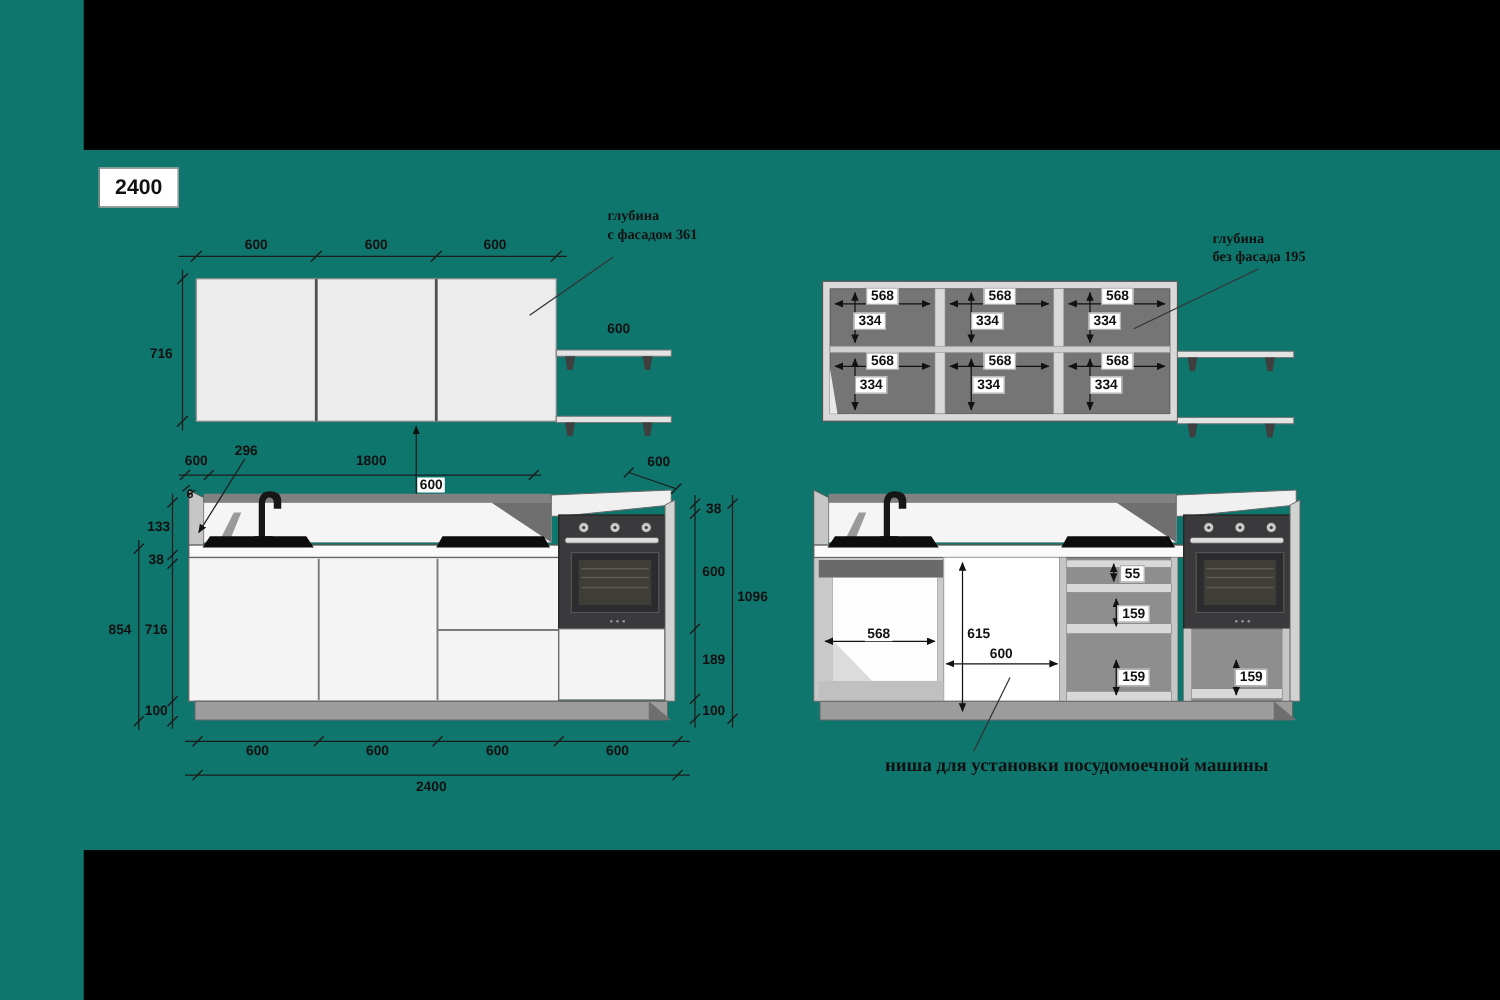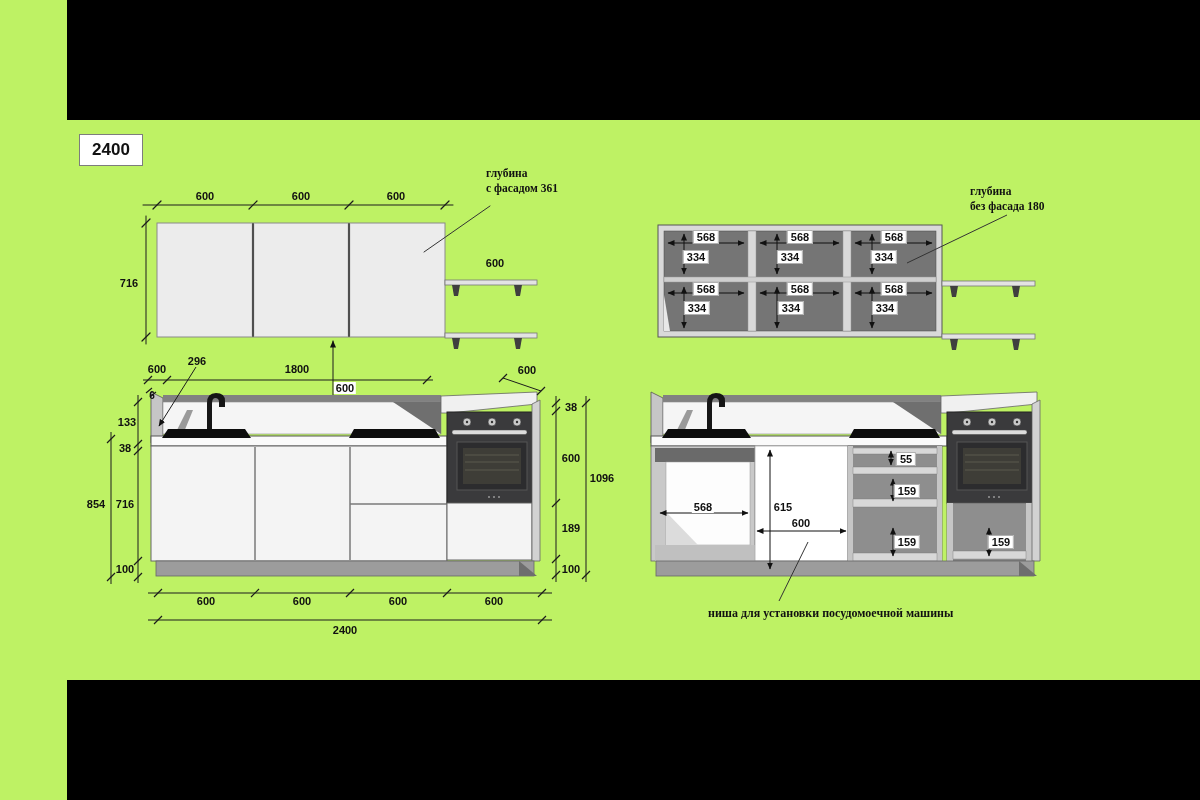--- a/index.html
+++ b/index.html
@@ -1,17 +1,17 @@
 <!DOCTYPE html>
 <html><head>
 <meta charset="utf-8">
 <style>
   html,body { margin:0; padding:0; background:#ffffff; }
   .stage {
-    position:relative; width:1200px; height:800px; background:#bef264;
+    position:relative; width:1200px; height:800px; background:#0f766e;
     overflow:hidden; font-family:"Liberation Sans", sans-serif;
   }
   .bar { position:absolute; left:67px; width:1133px; background:#000000; }
   .bar.top { top:0; height:120px; }
   .bar.bottom { top:680px; height:120px; }
   .size-box {
     position:absolute; left:79px; top:134px; width:62px; height:30px;
     border:1.5px solid #7d7d7d; background:#ffffff;
     display:flex; align-items:center; justify-content:center;
     font-weight:700; font-size:17px; color:#111;
@@ -23,21 +23,21 @@
     font-weight:700; font-size:11px; line-height:12px; color:#111;
     white-space:nowrap; text-align:center;
   }
   .dim.boxed { background:#ffffff; border:1px solid #b0b0b0; padding:0 3px; }
   .dim.bg { background:#ffffff; padding:0 2px; }
   .dim.small { font-size:10px; }
   .note {
     position:absolute; font-weight:700; font-size:11.5px; line-height:15px;
     color:#111; white-space:nowrap;font-family:Liberation Serif, serif;
   }
-  .caption { font-size:12px; }
+  .caption { font-size:15px; }
 </style>
 </head>
 <body>
 
 <div class="stage">
 
   <div class="bar top"></div>
   <div class="bar bottom"></div>
 
   <div class="size-box">2400</div>
@@ -266,21 +266,21 @@
     <div class="dim boxed" style="left:800px;top:289px">568</div>
     <div class="dim boxed" style="left:894px;top:289px">568</div>
 
     <div class="dim boxed" style="left:696px;top:257px">334</div>
     <div class="dim boxed" style="left:790px;top:257px">334</div>
     <div class="dim boxed" style="left:884px;top:257px">334</div>
     <div class="dim boxed" style="left:697px;top:308px">334</div>
     <div class="dim boxed" style="left:791px;top:308px">334</div>
     <div class="dim boxed" style="left:885px;top:308px">334</div>
     <div class="note" style="left:970px;top:184px">глубина</div>
-    <div class="note" style="left:970px;top:199px">без фасада 180</div>
+    <div class="note" style="left:970px;top:199px">без фасада 195</div>
 
     <div class="dim" style="left:197px;top:361px">296</div>
     <div class="dim" style="left:157px;top:369px">600</div>
     <div class="dim" style="left:297px;top:369px">1800</div>
     <div class="dim small" style="left:152px;top:396px">6</div>
     <div class="dim" style="left:527px;top:370px">600</div>
     <div class="dim" style="left:127px;top:422px">133</div>
     <div class="dim" style="left:125px;top:448px">38</div>
     <div class="dim" style="left:96px;top:504px">854</div>
     <div class="dim" style="left:125px;top:504px">716</div>

